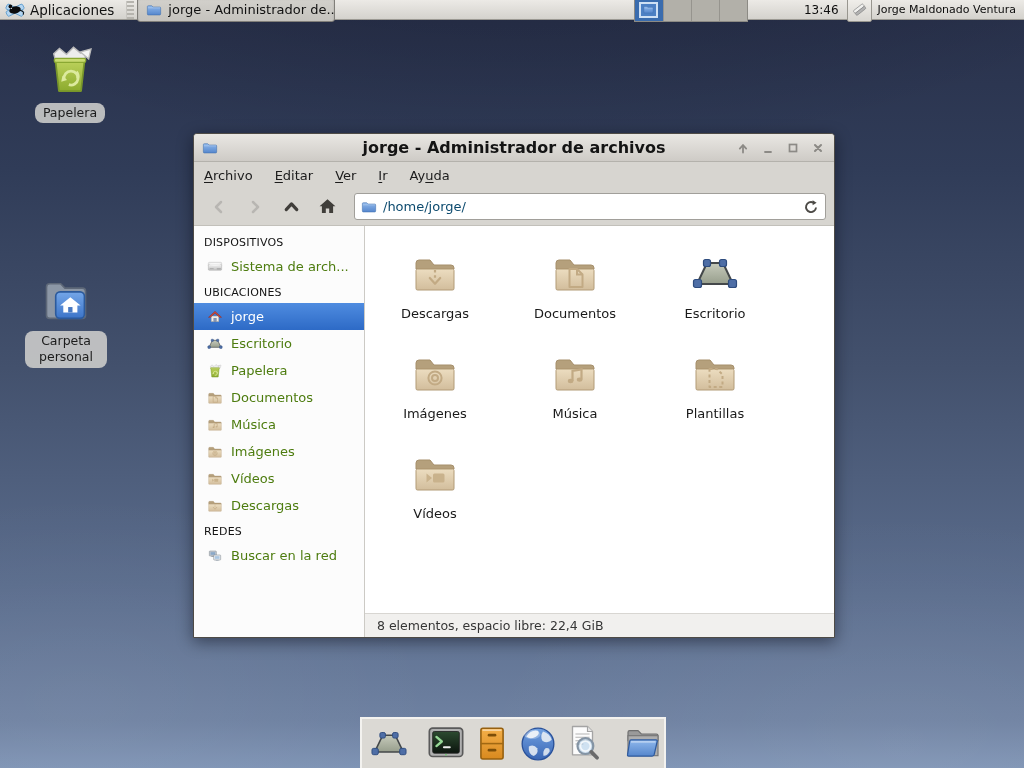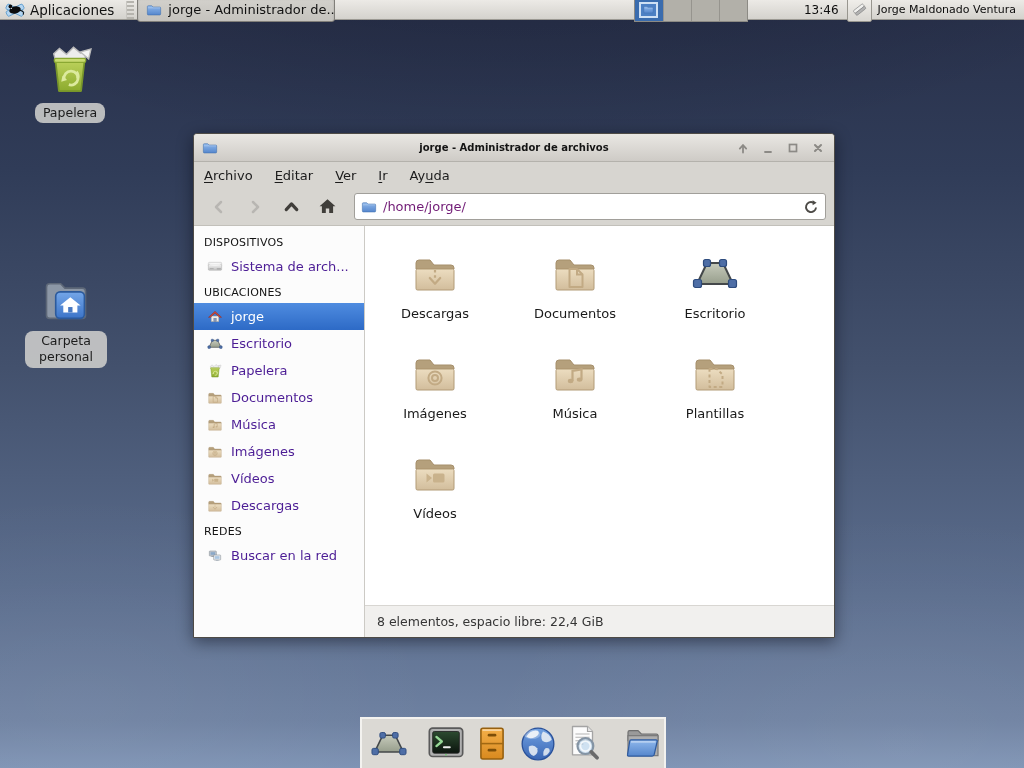--- a/index.html
+++ b/index.html
@@ -65,47 +65,47 @@
     box-shadow:0 4px 16px rgba(0,0,10,0.45);
     background:#d7d5d0; display:flex; flex-direction:column;
   }
   .titlebar {
     height:28px; background:linear-gradient(#e9e7e3,#cecbc6);
     border-radius:3px 3px 0 0; border-bottom:1px solid #b4b2ac;
     display:flex; align-items:center; padding:0 8px; position:relative;
   }
   .titlebar .title {
     position:absolute; left:0; right:0; text-align:center;
-    font-size:10px; font-weight:bold; color:#141414; pointer-events:none;
+    font-size:16px; font-weight:bold; color:#141414; pointer-events:none;
   }
   .tb-buttons { margin-left:auto; display:flex; gap:9px; z-index:1; }
   .tb-buttons .wbtn { width:16px; height:16px; display:flex; align-items:center; justify-content:center; }
   .menubar { height:26px; display:flex; align-items:center; padding:0 10px; gap:22px; font-size:13px; color:#1c1c1c; }
   .menubar .mitem span.u { text-decoration:underline; text-underline-offset:2px; }
   .toolbar { height:37px; display:flex; align-items:center; padding:0 8px; gap:2px; }
   .nav-btn { width:34px; height:28px; display:flex; align-items:center; justify-content:center; border-radius:3px; }
   .pathbar {
     flex:1; height:27px; margin-left:8px; background:#fff;
     border:1px solid #a19f9a; border-radius:3px;
-    display:flex; align-items:center; padding:0 6px; gap:6px; font-size:13px; color:#701a75;
+    display:flex; align-items:center; padding:0 6px; gap:6px; font-size:13px; color:#0c4a6e;
   }
   .pathbar .ptext { flex:1; }
   .content { flex:1; display:flex; min-height:0; border-top:1px solid #c2c0ba; }
   .sidebar { width:171px; background:#fcfcfc; border-right:1px solid #cccac5; overflow:hidden; padding-top:4px; }
   .sb-header { font-size:11px; font-weight:normal; color:#141414; padding:6px 0 4px 10px; letter-spacing:0.2px; }
-  .sb-item { height:27px; display:flex; align-items:center; gap:8px; padding-left:13px; font-size:13px; color:#4c1d95; }
+  .sb-item { height:27px; display:flex; align-items:center; gap:8px; padding-left:13px; font-size:13px; color:#4d7c0f; }
   .sb-item.selected { background:linear-gradient(#4f8ce0,#2d6ac6); color:#fff; }
   .main { flex:1; background:#fff; display:flex; flex-direction:column; min-width:0; }
   .files { flex:1; display:flex; flex-wrap:wrap; align-content:flex-start; padding-top:18px; overflow:hidden; }
   .fcell { width:140px; height:100px; display:flex; flex-direction:column; align-items:center; }
   .fcell .ficon { position:relative; width:48px; height:48px; margin-top:6px; }
   .fcell .ficon svg { position:absolute; left:0; top:0; }
   .fcell .flabel { margin-top:8px; font-size:13px; color:#1a1a1a; }
   .statusbar {
-    height:32px; background:#f1f0ee; border-top:1px solid #d8d6d2;
+    height:24px; background:#f1f0ee; border-top:1px solid #d8d6d2;
     display:flex; align-items:center; padding-left:12px; font-size:12.5px; color:#363636;
   }
   
   .dock {
     position:absolute; left:360px; top:717px; width:306px; height:51px;
     background:#dbd9d4; border:2px solid #f3f2ef; border-bottom:none;
     display:flex; align-items:center; padding:0 8px; gap:7px;
   }
   .dock .dicon { width:40px; height:40px; display:flex; align-items:center; justify-content:center; }
   .dock .dsep { width:1px; height:36px; background:#aeaca6; margin:0 2px; }

